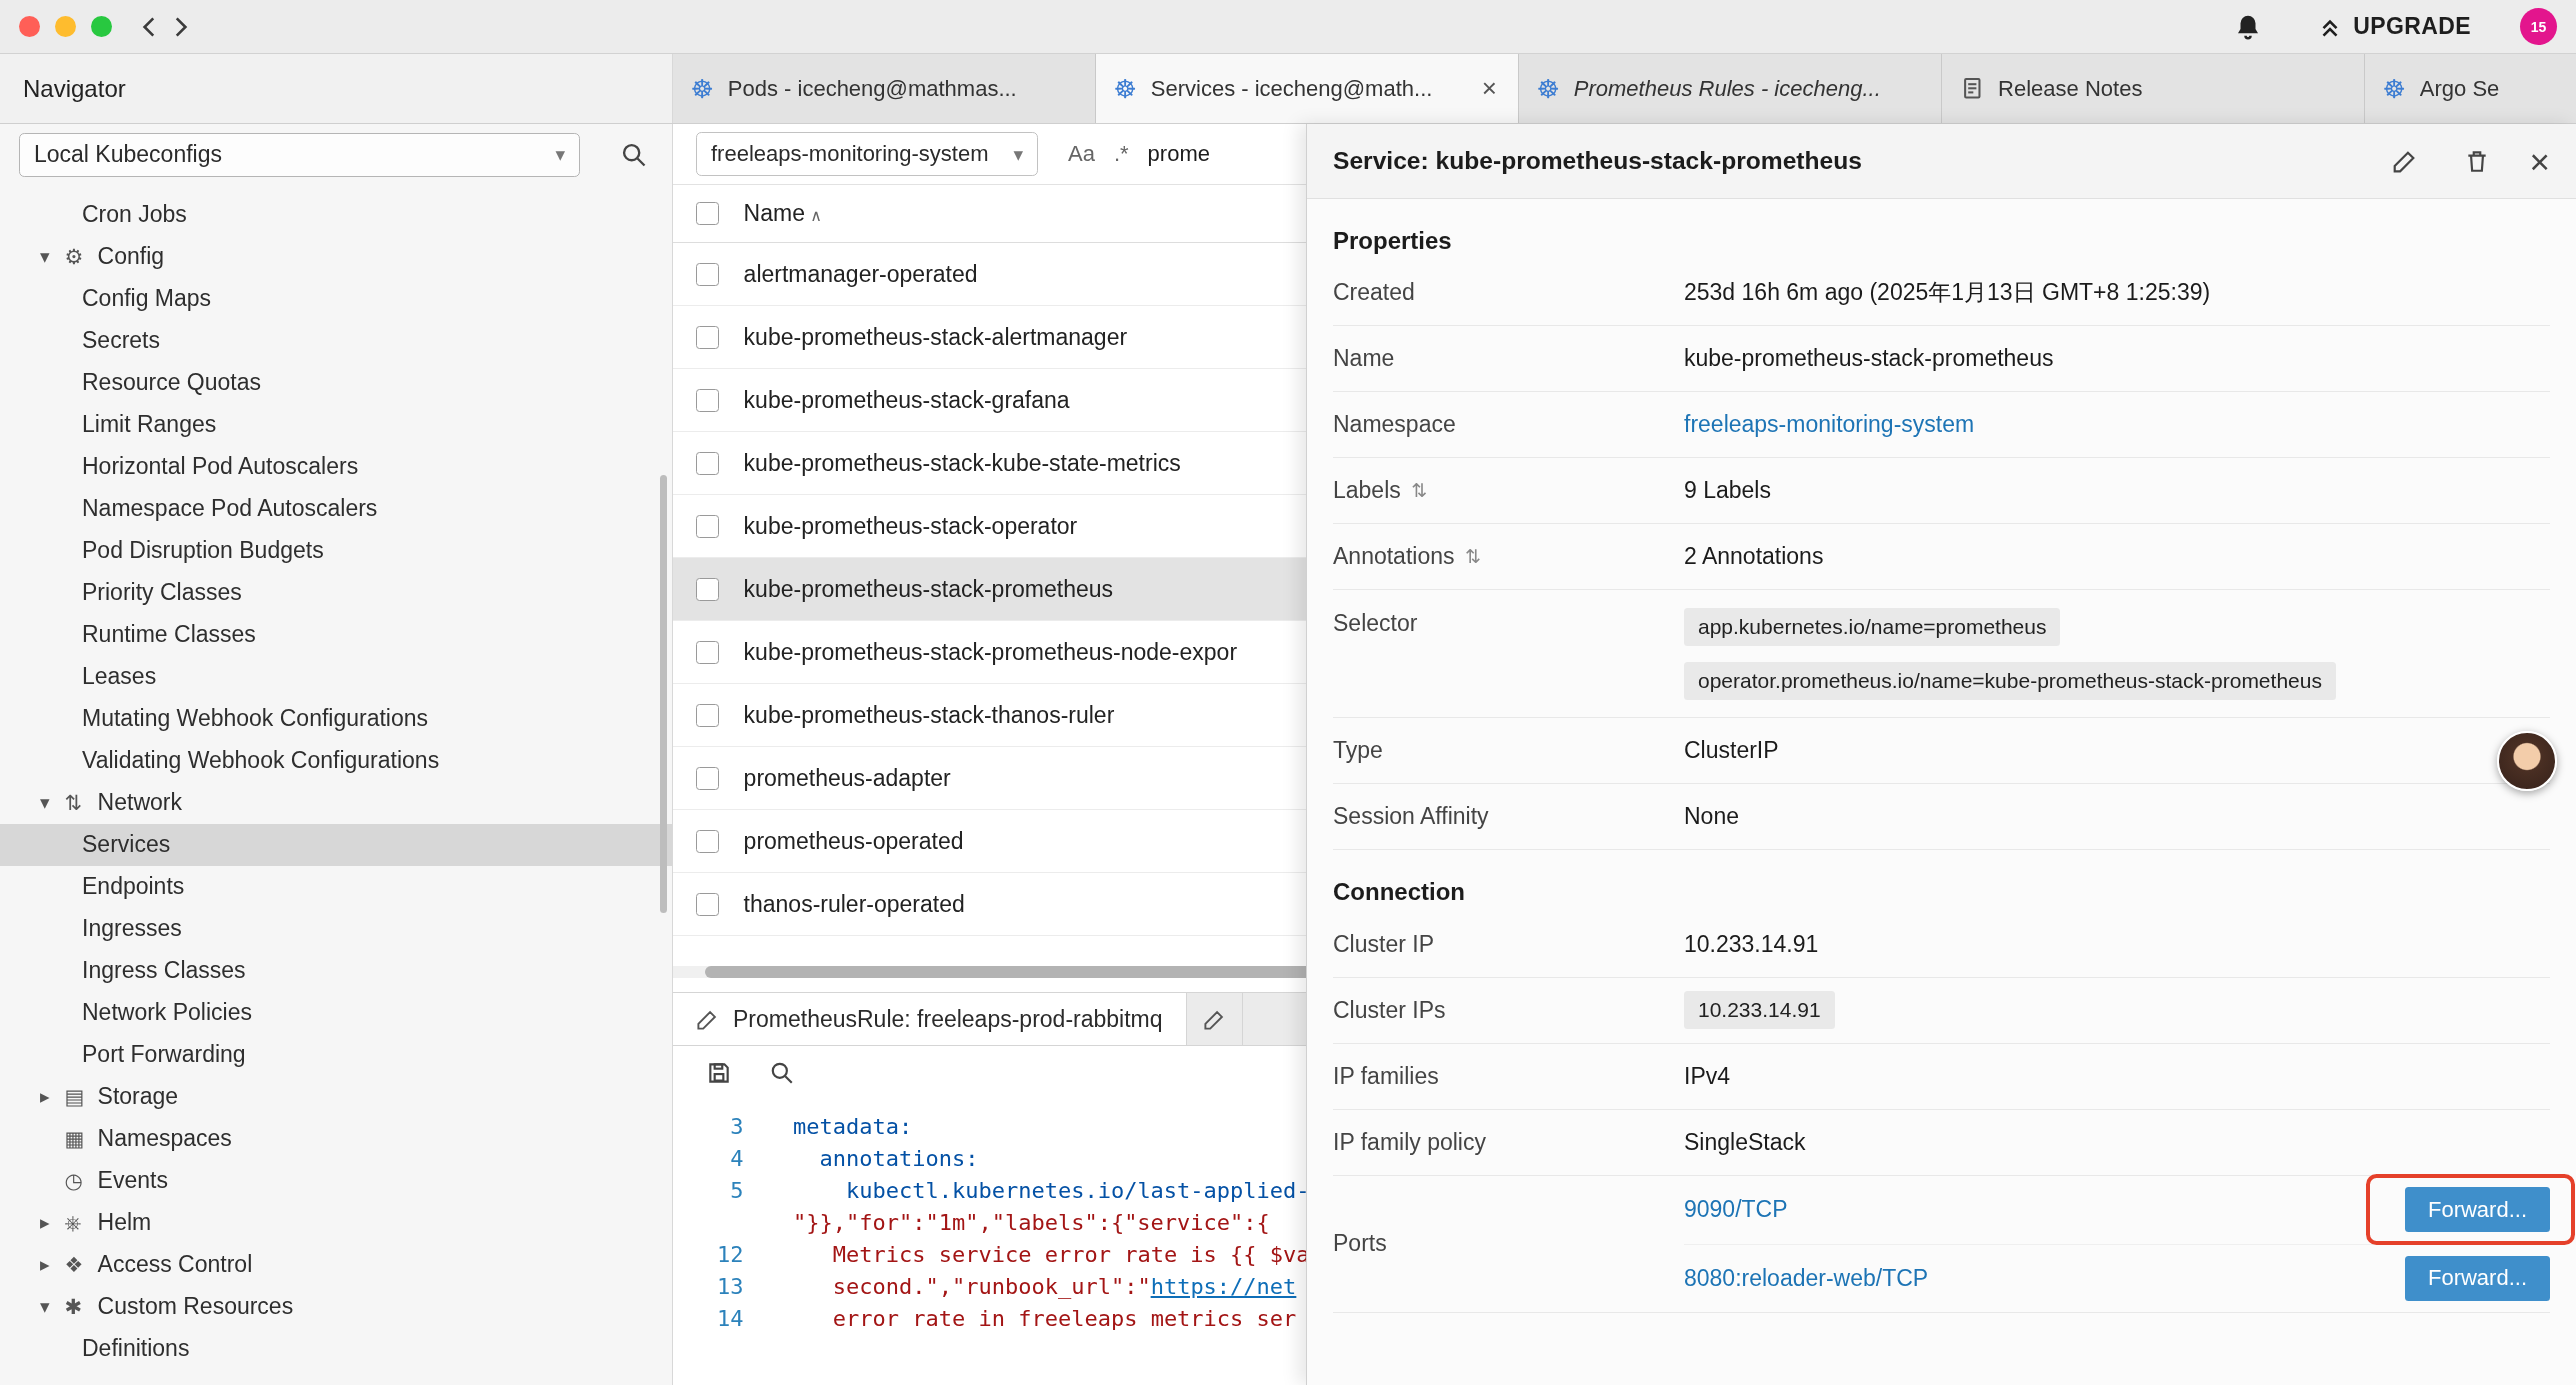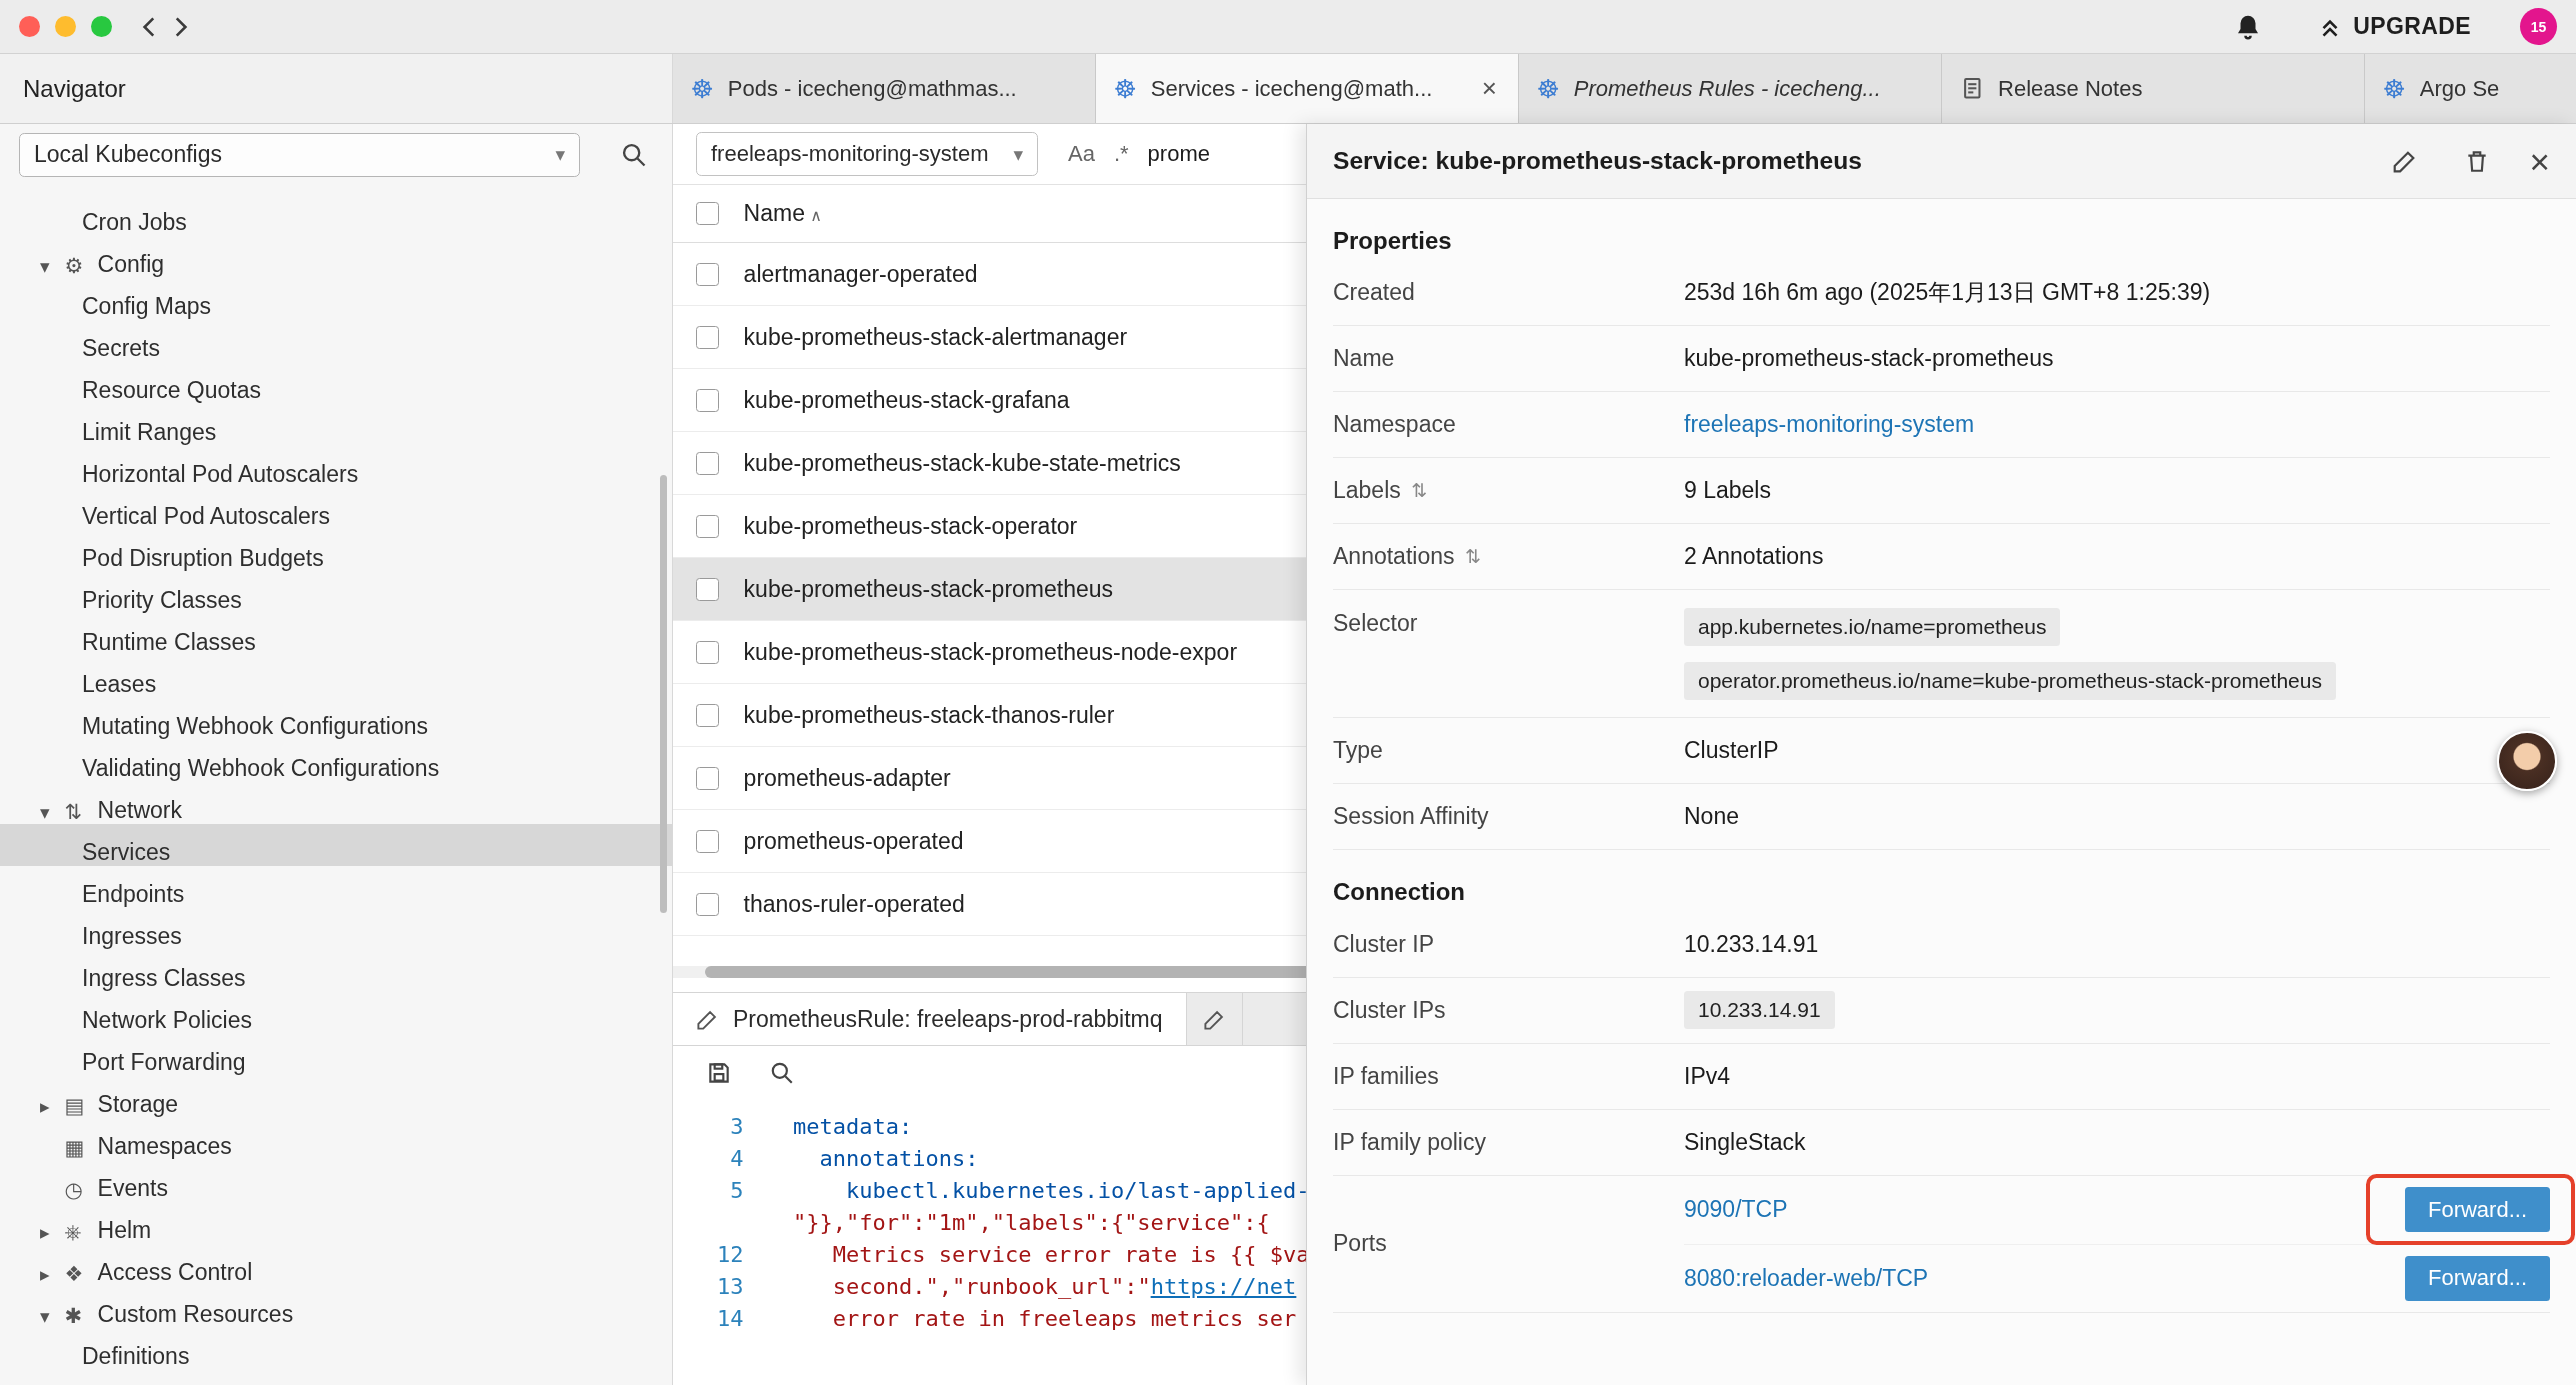--- a/index.html
+++ b/index.html
@@ -36,21 +36,21 @@
 
   
   .sidebar { width:673px; flex:none; background:#f6f6f6; border-right:0.9px solid #d8d8d8;
              position:relative; overflow:hidden; }
   .side-filter { height:61px; display:flex; align-items:center; gap:34px; padding:0 19px; }
   .select-box { flex:1; height:44px; border:0.9px solid #b5b5b5; border-radius:5.3px; background:#fdfdfd;
                 display:flex; align-items:center; justify-content:space-between; padding:0 14px; font-size:23px; }
   .chev { color:#777; font-size:19px; }
   .icon-btn { width:39px; height:39px; display:flex; align-items:center; justify-content:center; }
   .tree { margin-top:8.8px; }
-  .tree-row { height:42px; display:flex; align-items:flex-end; padding-left:40px; font-size:23px; color:#2e2e2e; }
+  .tree-row { height:42px; display:flex; align-items:center; padding-left:40px; font-size:23px; color:#2e2e2e; }
   .tree-row.child { padding-left:82px; }
   .tree-row.selected { background:#d7d7d7; }
   .tree-arrow { width:24.6px; color:#555; font-size:19px; }
   .tree-icon { width:33px; color:#555; font-size:21px; }
   .side-scroll { position:absolute; right:5.3px; top:351px; width:7px; height:438px; background:#bdbdbd; border-radius:3.5px; }
 
   
   .listpanel { flex:1; min-width:0; display:flex; flex-direction:column; background:#fff; }
   .list-filter { height:61px; flex:none; border-bottom:0.9px solid #e2e2e2; display:flex; align-items:center;
                  gap:30px; padding:0 23px; }
@@ -224,21 +224,21 @@
         <div class="tree-row child">
           <span class="tree-label">Resource Quotas</span>
         </div>
         <div class="tree-row child">
           <span class="tree-label">Limit Ranges</span>
         </div>
         <div class="tree-row child">
           <span class="tree-label">Horizontal Pod Autoscalers</span>
         </div>
         <div class="tree-row child">
-          <span class="tree-label">Vertical Pod Autoscalers</span>
+          <span class="tree-label">Namespace Pod Autoscalers</span>
         </div>
         <div class="tree-row child">
           <span class="tree-label">Pod Disruption Budgets</span>
         </div>
         <div class="tree-row child">
           <span class="tree-label">Priority Classes</span>
         </div>
         <div class="tree-row child">
           <span class="tree-label">Runtime Classes</span>
         </div>

